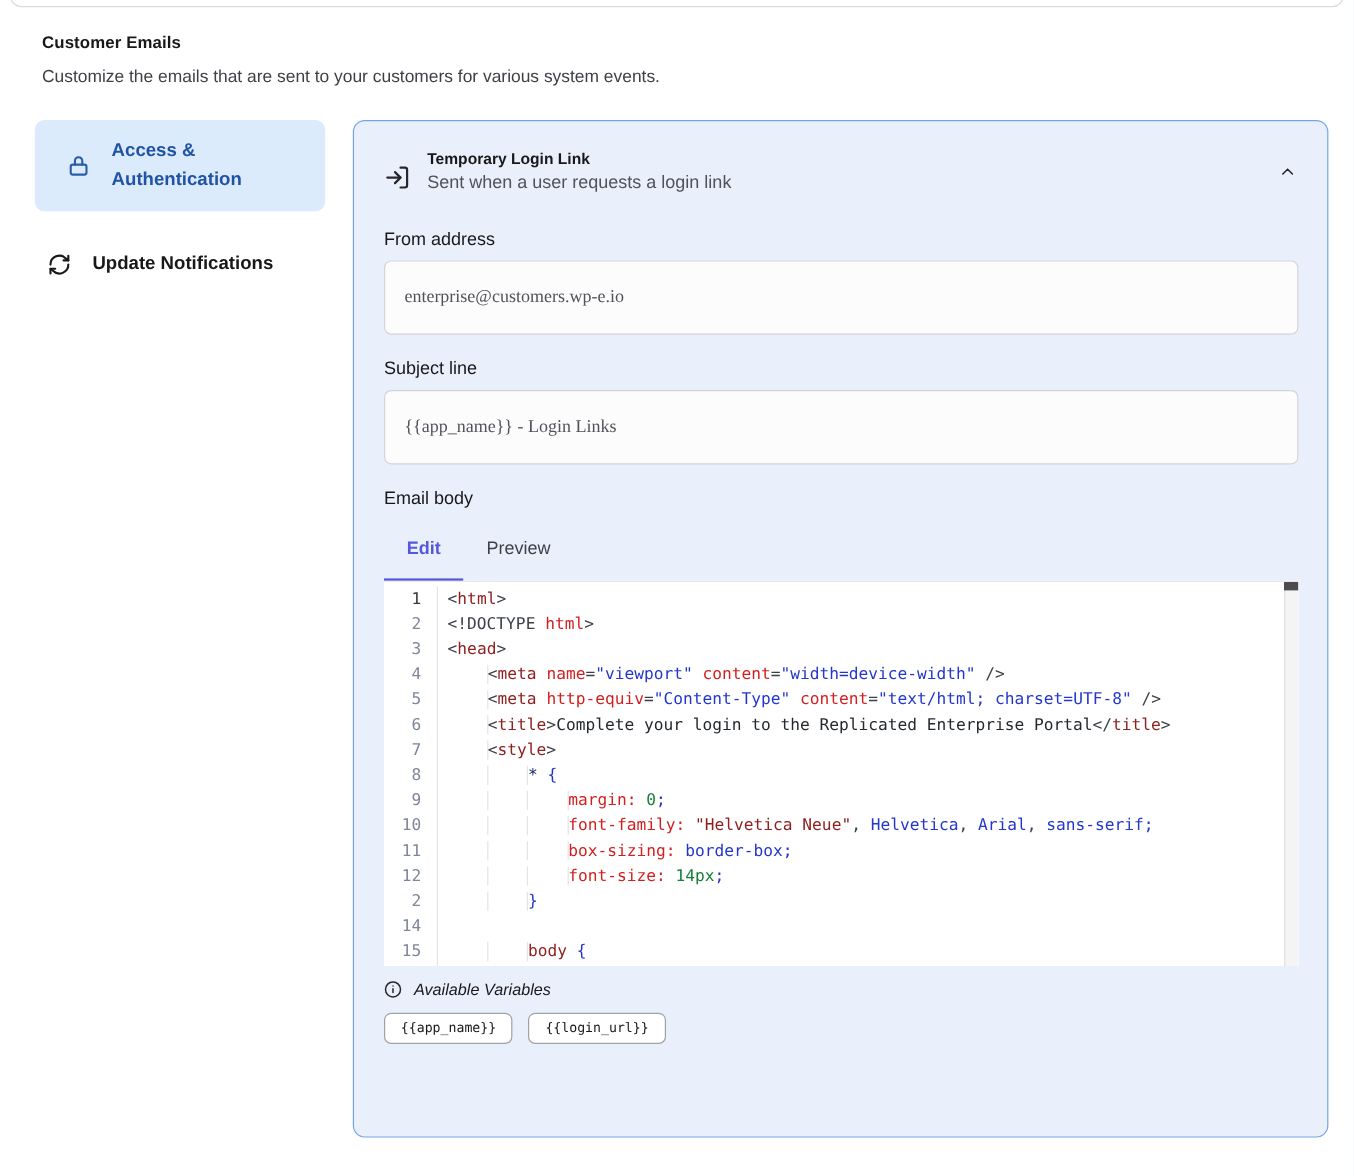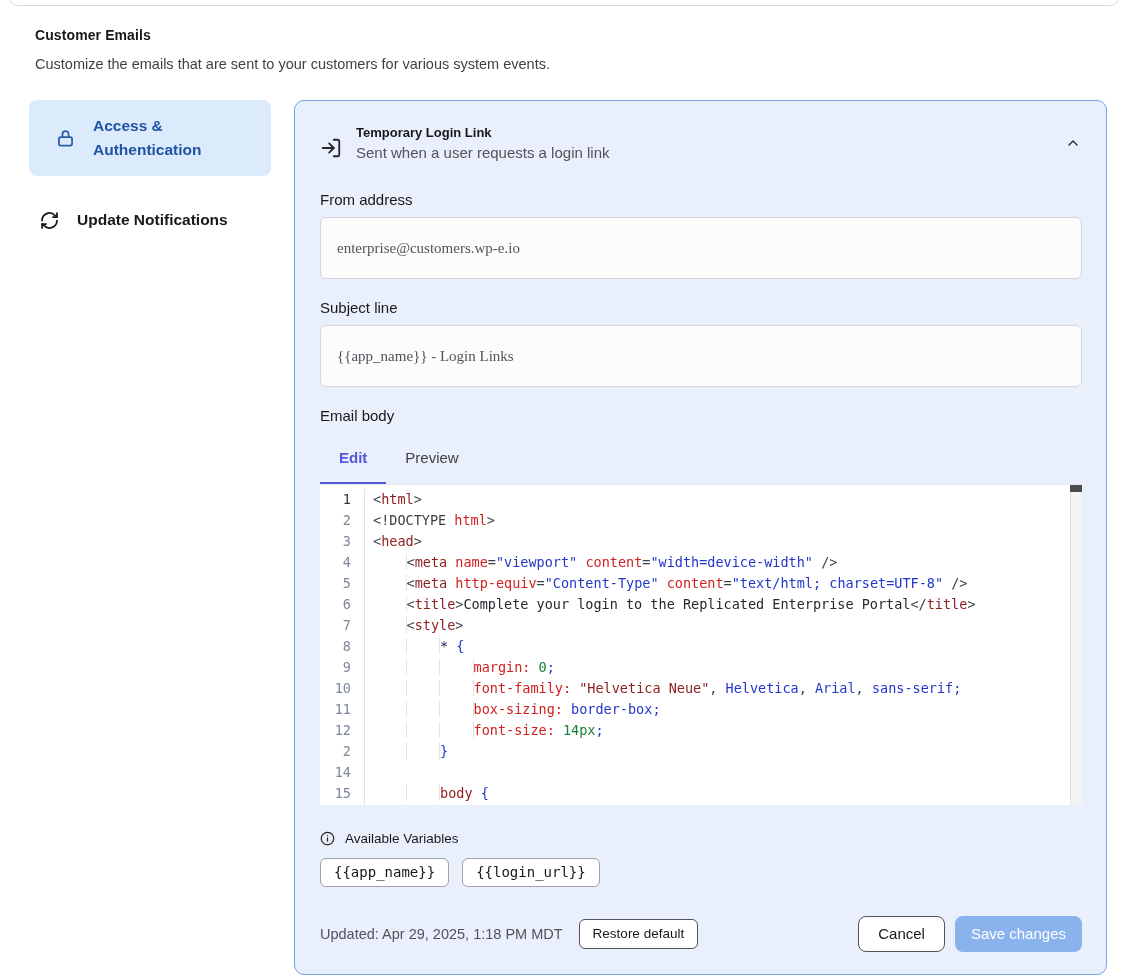--- a/index.html
+++ b/index.html
@@ -70,24 +70,24 @@
   .tk-kw  { color:#2337cc; }
   .tk-num { color:#188038; }
   .tk-brace { color:#2337cc; }
   .tk-nav { color:#1f2a66; }
   .tk-plain { color:#24292e; }
   .vscroll { position:absolute; top:0; right:0; width:12px; height:100%;
     background:#f4f4f5; border-left:1px solid #e2e2e6; }
   .vthumb { position:absolute; top:0; right:0; width:12px; height:7px; background:#4b4b50; }
 
   
-  .vars-head { display:flex; align-items:center; gap:10px; margin-top:26px; font-size:13.5px; }
+  .vars-head { display:flex; align-items:center; gap:10px; margin-top:12px; font-size:13.5px;font-style:italic; }
   .vars-row { margin-top:12px; display:flex; gap:13px; }
   .var-chip { background:#fff; border:1px solid #a1a1aa; border-radius:6px;
-    padding:5px 13px 6px; font-family:"DejaVu Sans Mono", monospace; font-size:14px;
+    padding:5px 13px 6px; font-family:"DejaVu Sans Mono", monospace; font-size:11px;
     color:#18181b; cursor:pointer; }
 
   
   .panel-footer { display:flex; align-items:center; margin-top:29px; }
   .updated-text { font-size:14.5px; color:#52525b; }
   .btn-restore { margin-left:16px; background:#fff; border:1px solid #52525b; border-radius:6px;
     padding:6px 13px 7px; font-size:13.5px; color:#18181b; cursor:pointer;
     font-family:"Liberation Sans", sans-serif; }
   .footer-actions { margin-left:auto; display:flex; gap:10px; }
   .btn-cancel { background:#fff; border:1px solid #52525b; border-radius:8px;
@@ -216,22 +216,14 @@
             <line x1="12" y1="7.5" x2="12.01" y2="7.5"></line>
           </svg>
       </span>
       <span>Available Variables</span>
     </div>
     <div class="vars-row">
         <button class="var-chip">{{app_name}}</button>
         <button class="var-chip">{{login_url}}</button>
       </div>
 
-    <div class="panel-footer">
-      <span class="updated-text">Updated: Apr 29, 2025, 1:18 PM MDT</span>
-      <button class="btn-restore">Restore default</button>
-      <div class="footer-actions">
-        <button class="btn-cancel">Cancel</button>
-        <button class="btn-save">Save changes</button>
-      </div>
-    </div>
   </div>
 </div>
 
 </body></html>

